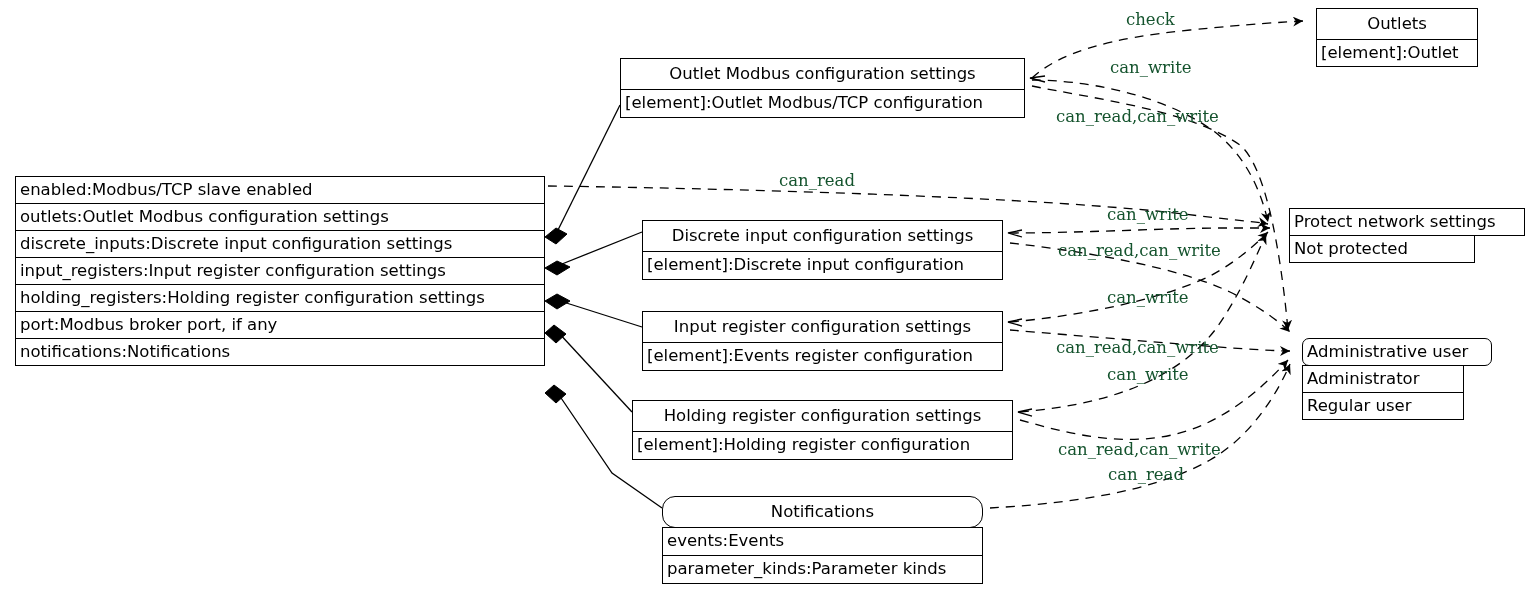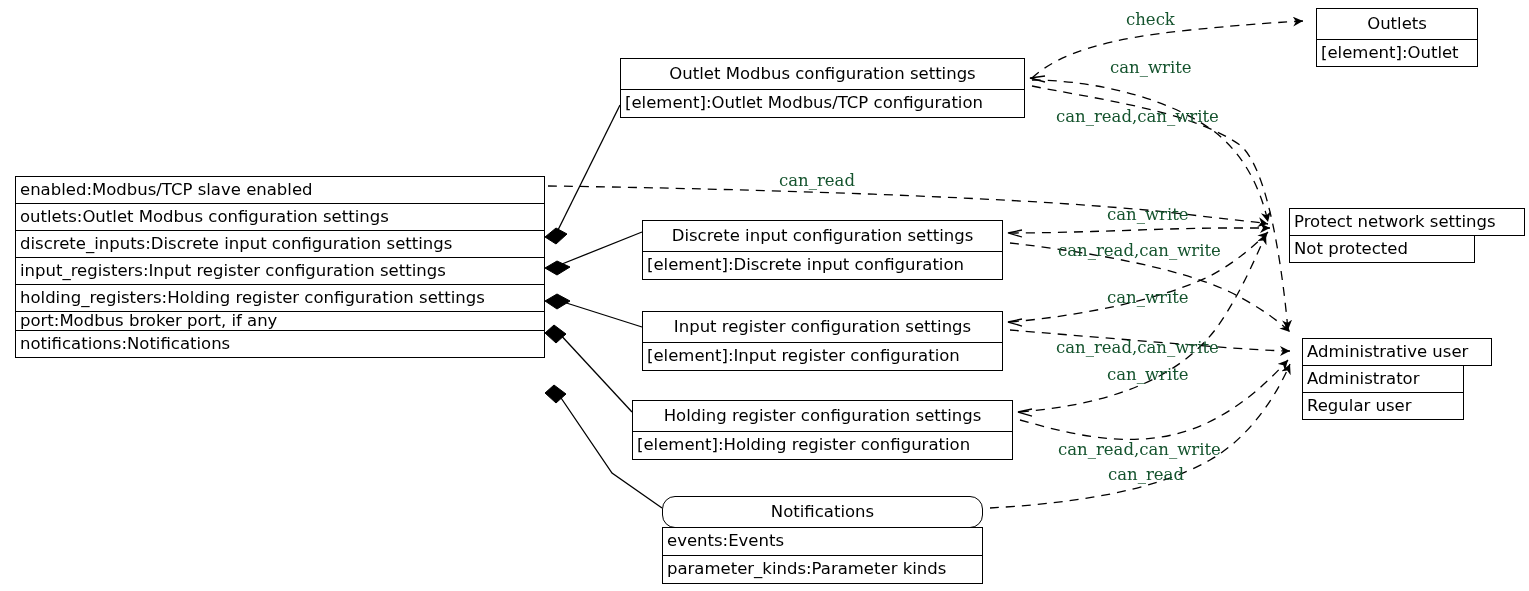--- a/index.html
+++ b/index.html
@@ -122,37 +122,37 @@
       <path d="M1032,409 L1018,412 L1032,416"></path>
     </g>
   </svg>
 
   <div class="umlbox" style="left:15px; top:176px; width:530px;">
     <div class="umlrow attr" style="height:28px;">enabled:Modbus/TCP slave enabled</div>
     <div class="umlrow attr" style="height:28px;">outlets:Outlet Modbus configuration settings</div>
     <div class="umlrow attr" style="height:28px;">discrete_inputs:Discrete input configuration settings</div>
     <div class="umlrow attr" style="height:28px;">input_registers:Input register configuration settings</div>
     <div class="umlrow attr" style="height:28px;">holding_registers:Holding register configuration settings</div>
-    <div class="umlrow attr" style="height:20px;">port:Modbus broker port, if any</div>
+    <div class="umlrow attr" style="height:28px;">port:Modbus broker port, if any</div>
     <div class="umlrow attr" style="height:28px;">notifications:Notifications</div>
   </div>
 
   <div class="umlbox" style="left:620px; top:58px; width:405px;">
     <div class="umlrow title" style="height:29px;">Outlet Modbus configuration settings</div>
     <div class="umlrow attr" style="height:29px;">[element]:Outlet Modbus/TCP configuration</div>
   </div>
 
   <div class="umlbox" style="left:642px; top:220px; width:361px;">
     <div class="umlrow title" style="height:29px;">Discrete input configuration settings</div>
     <div class="umlrow attr" style="height:29px;">[element]:Discrete input configuration</div>
   </div>
 
   <div class="umlbox" style="left:642px; top:311px; width:361px;">
     <div class="umlrow title" style="height:29px;">Input register configuration settings</div>
-    <div class="umlrow attr" style="height:29px;">[element]:Input register configuration</div>
+    <div class="umlrow attr" style="height:29px;">[element]:Events register configuration</div>
   </div>
 
   <div class="umlbox" style="left:632px; top:400px; width:381px;">
     <div class="umlrow title" style="height:29px;">Holding register configuration settings</div>
     <div class="umlrow attr" style="height:29px;">[element]:Holding register configuration</div>
   </div>
 
   <div class="umlbox" style="left:662px; top:496px; width:321px;">
     <div class="umlrow title" style="height:29px;border-radius:13px;">Notifications</div>
     <div class="umlrow attr" style="height:29px;">events:Events</div>
@@ -163,21 +163,21 @@
     <div class="umlrow title" style="height:28px;">Outlets</div>
     <div class="umlrow attr" style="height:28px;">[element]:Outlet</div>
   </div>
 
   <div class="umlbox" style="left:1280px; top:208px; width:236px;margin-left:9px;">
     <div class="umlrow title" style="height:28px; justify-content:flex-start; padding:0 4px;">Protect network settings</div>
     <div class="umlrow attr" style="height:28px; width:186px;">Not protected</div>
   </div>
 
   <div class="umlbox" style="left:1302px; top:338px; width:190px;">
-    <div class="umlrow title" style="height:28px; justify-content:flex-start; padding:0 4px;">Administrative user</div>
+    <div class="umlrow title" style="height:28px; justify-content:flex-start; padding:0 4px;border-radius:7px;">Administrative user</div>
     <div class="umlrow attr" style="height:28px; width:162px;">Administrator</div>
     <div class="umlrow attr" style="height:28px; width:162px;">Regular user</div>
   </div>
 
   <div class="edge-label" style="left:1126px; top:12px;">check</div>
 
   <div class="edge-label" style="left:1110px; top:60px;">can_write</div>
 
   <div class="edge-label" style="left:1056px; top:109px;">can_read,can_write</div>
 

